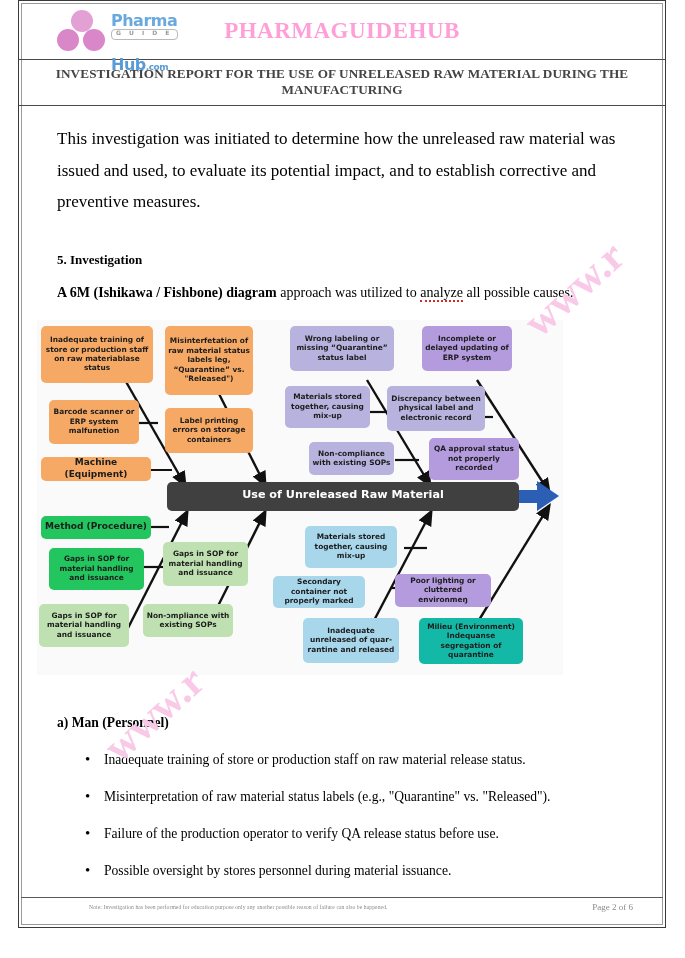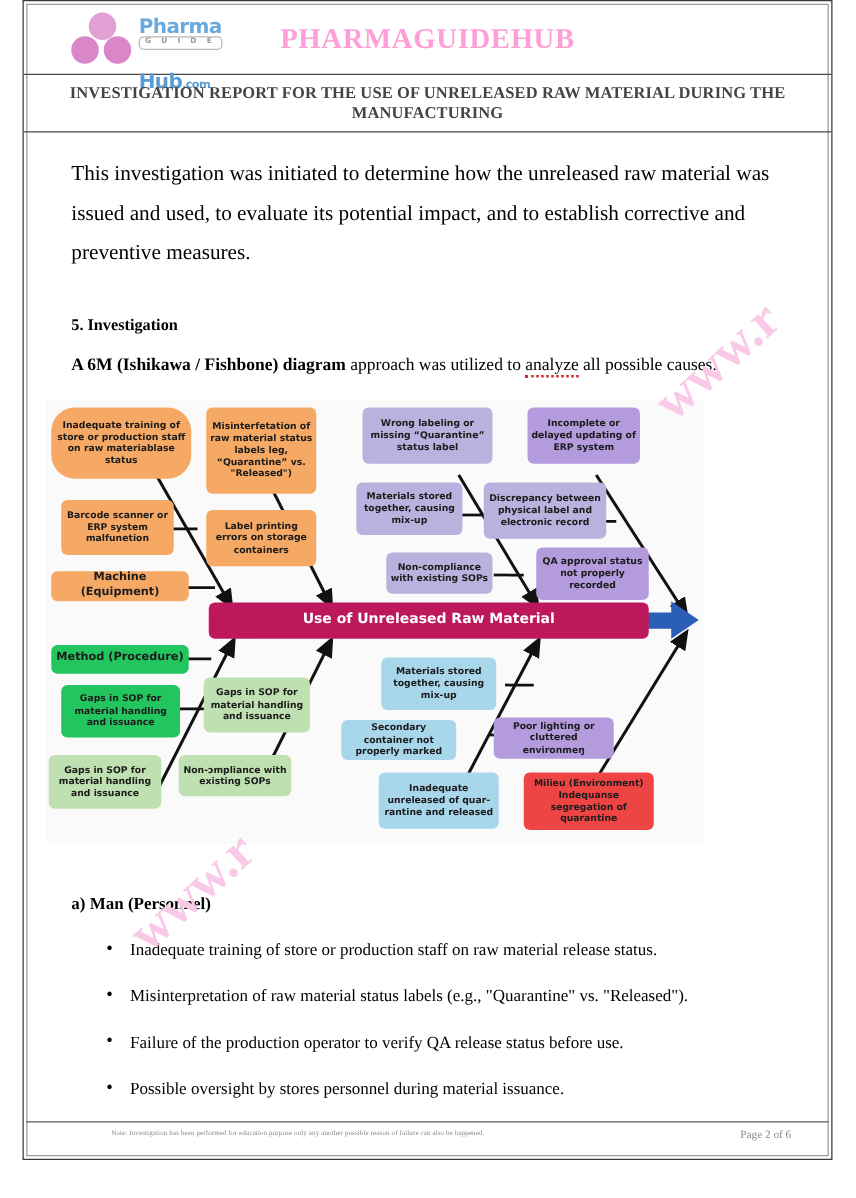--- a/index.html
+++ b/index.html
@@ -50,24 +50,24 @@
   .bx{position:absolute;box-sizing:border-box;border-radius:5px;
       font-family:"DejaVu Sans",sans-serif;font-size:7.4px;font-weight:bold;
       color:#1c1c1c;text-align:center;line-height:1.28;
       display:flex;align-items:center;justify-content:center;padding:2px 3px;}
   .or{background:#f5a964;}
   .gr{background:#22c55e;}
   .gr2{background:#bfe0b0;}
   .lv{background:#b7b3de;}
   .pu{background:#b39bdd;}
   .lb{background:#a8d7ec;}
-  .ye{background:#ef4444;}
+  .ye{background:#14b8a6;}
   .spine{position:absolute;left:130px;top:162px;width:390px;height:29px;}
   .spine .bar{position:absolute;left:0;top:0;width:352px;height:29px;
-      background:#be185d;border-radius:5px;}
+      background:#404040;border-radius:5px;}
   .spine .bar span{position:absolute;left:0;right:0;top:6px;text-align:center;
       font-family:"DejaVu Sans",sans-serif;font-weight:bold;font-size:11.2px;color:#fff;}
   .spine .shaft{position:absolute;left:340px;top:8px;width:36px;height:13px;background:#2b5fb6;}
   .spine .head{position:absolute;left:370px;top:-1px;width:0;height:0;
       border-top:15px solid transparent;border-bottom:15px solid transparent;
       border-left:22px solid #2b5fb6;}
   .fish svg{position:absolute;left:0;top:0;width:526px;height:355px;
       pointer-events:none;}
 
   
@@ -158,21 +158,21 @@
       </svg>
 
       <div class="spine">
         <div class="shaft"></div>
         <div class="head"></div>
         <div class="bar">
           <span>Use of Unreleased Raw Material</span>
         </div>
       </div>
 
-      <div class="bx or" style="left:4px;top:6px;width:112px;height:57px;border-radius:19px;">Inadequate training of store or production staff on raw materiablase status</div>
+      <div class="bx or" style="left:4px;top:6px;width:112px;height:57px;">Inadequate training of store or production staff on raw materiablase status</div>
       <div class="bx or" style="left:12px;top:80px;width:90px;height:44px;">Barcode scanner or ERP system malfunetion</div>
       <div class="bx or" style="left:4px;top:137px;width:110px;height:24px;font-size:9px;">Machine (Equipment)</div>
       <div class="bx or" style="left:128px;top:6px;width:88px;height:69px;">Misinterfetation of raw material status labels leg, “Quarantine” vs. "Released")</div>
       <div class="bx or" style="left:128px;top:88px;width:88px;height:45px;">Label printing errors on storage containers</div>
 
       <div class="bx lv" style="left:253px;top:6px;width:104px;height:45px;">Wrong labeling or missing “Quarantine” status label</div>
       <div class="bx lv" style="left:248px;top:66px;width:85px;height:42px;">Materials stored together, causing mix-up</div>
       <div class="bx lv" style="left:272px;top:122px;width:85px;height:33px;">Non-compliance with existing SOPs</div>
       <div class="bx pu" style="left:385px;top:6px;width:90px;height:45px;">Incomplete or delayed updating of ERP system</div>
       <div class="bx lv" style="left:350px;top:66px;width:98px;height:45px;">Discrepancy between physical label and electronic record</div>

